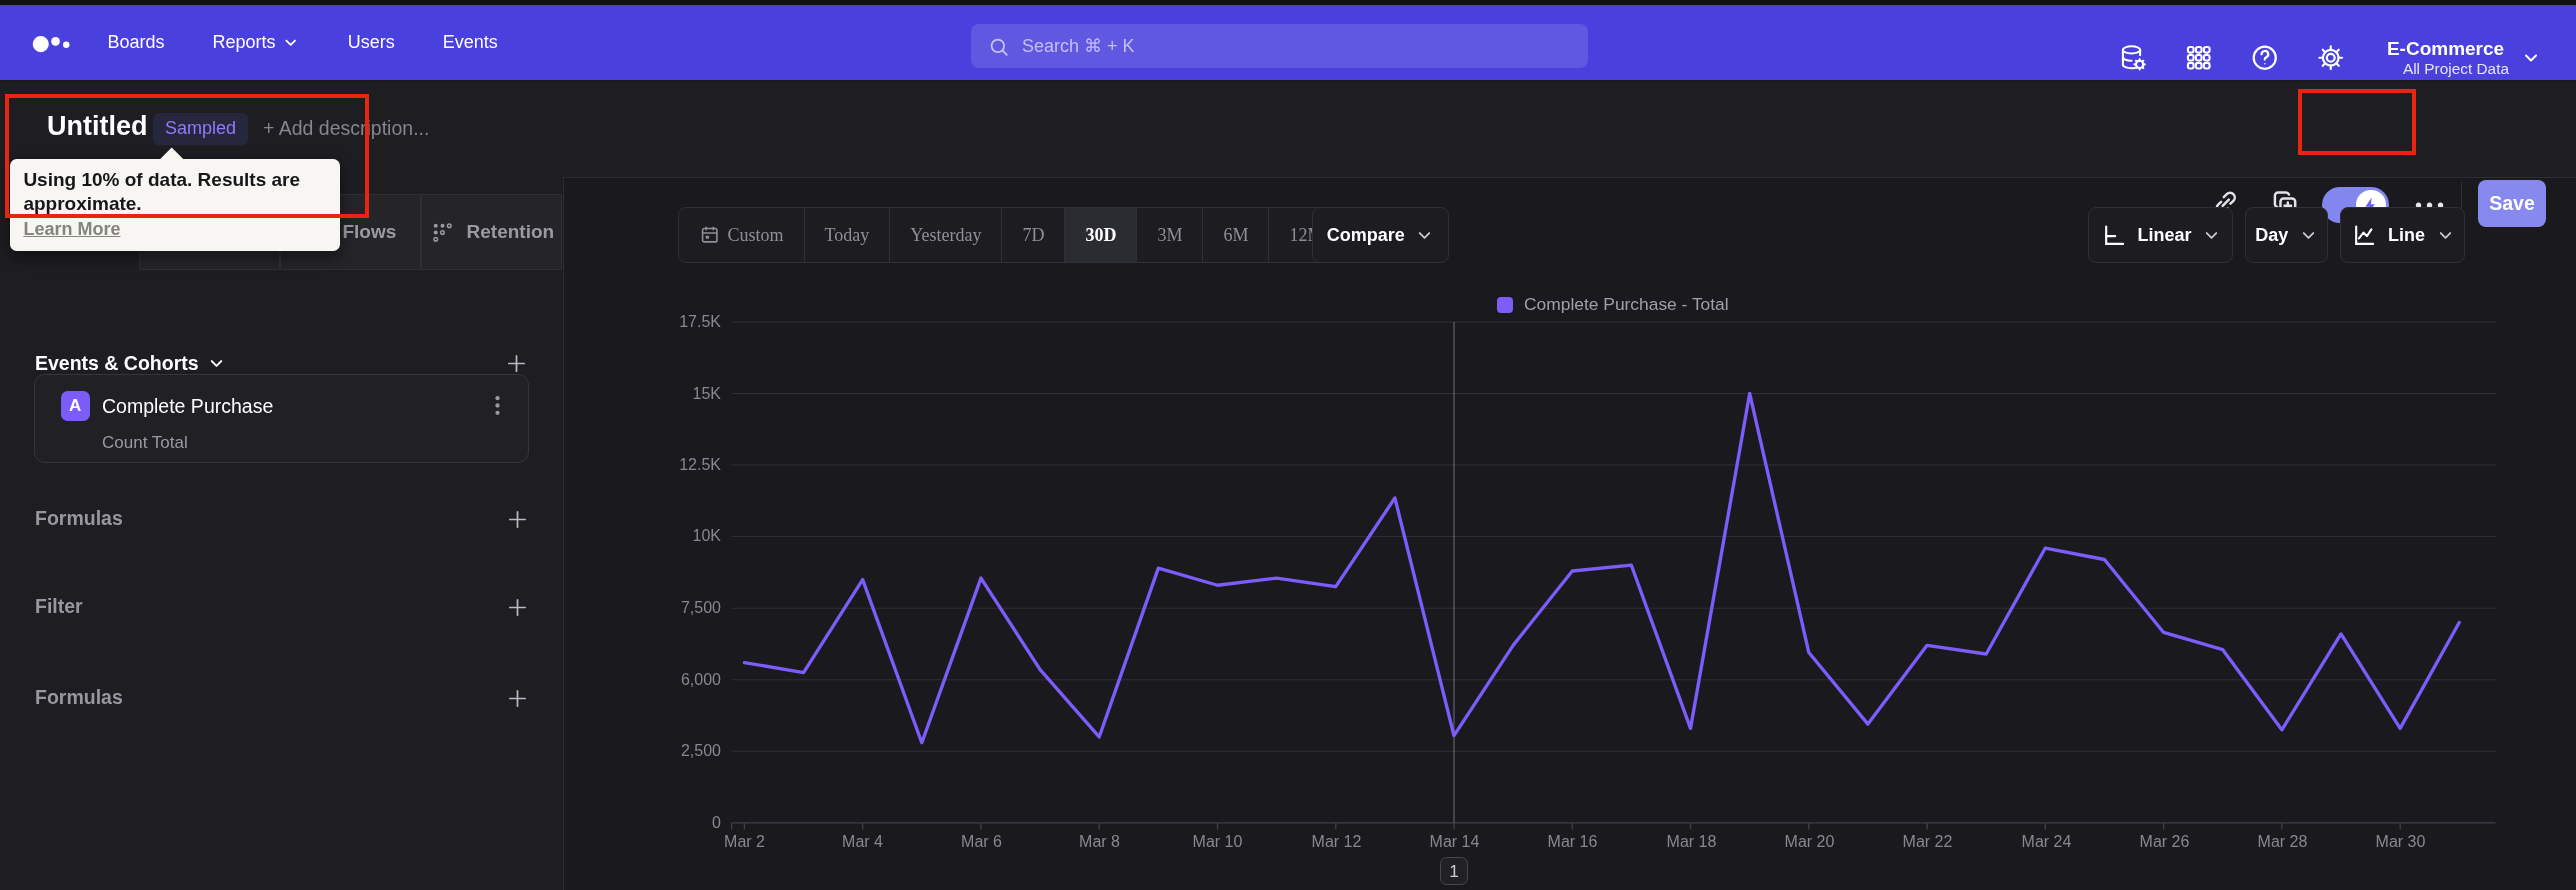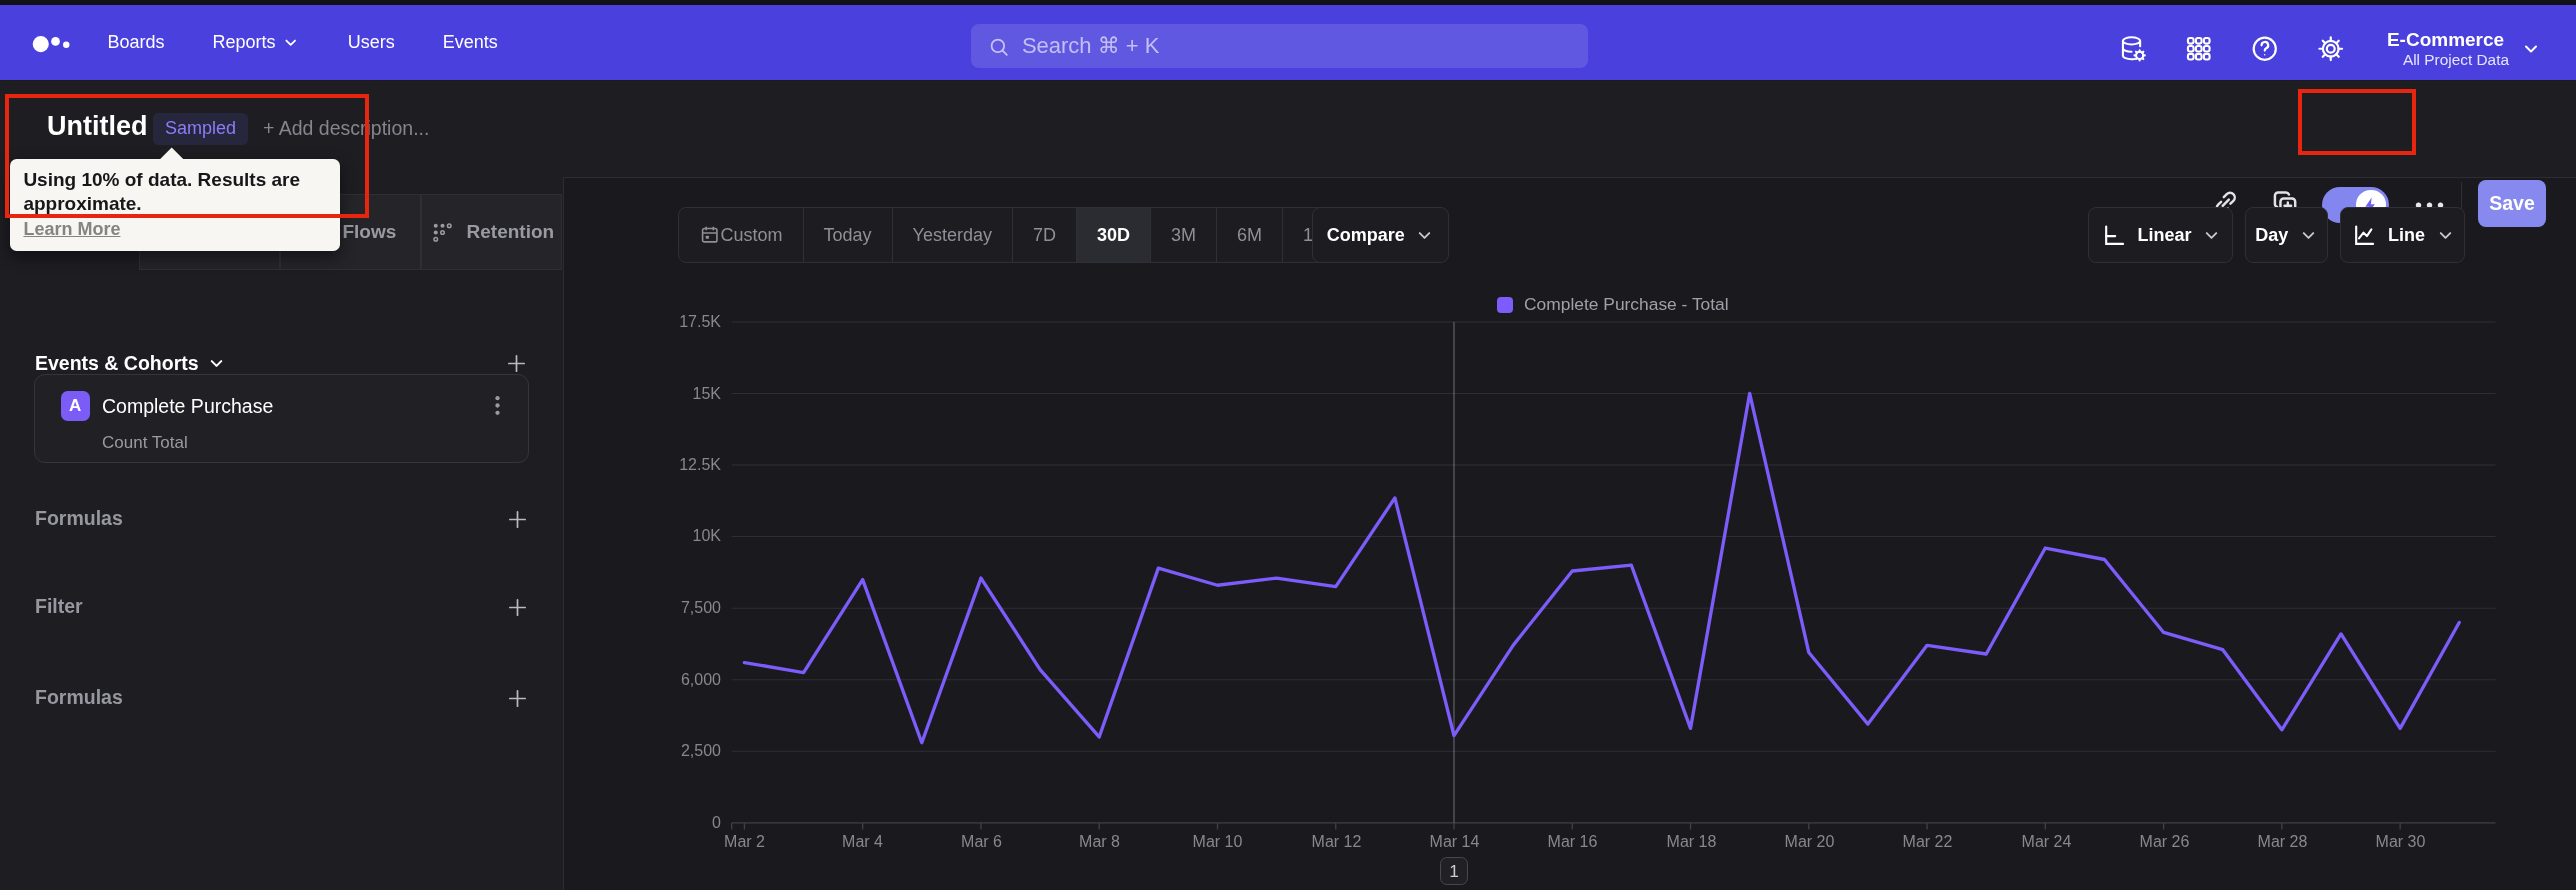--- a/index.html
+++ b/index.html
@@ -11,22 +11,22 @@
 
   
   .topnav{position:absolute;left:0;top:5.4px;width:2576px;height:75px;background:#4a40dd;display:flex;align-items:center;}
   .logo{margin-left:29.5px;width:47px;height:29.5px;flex:0 0 auto;}
   #nav-items{display:flex;align-items:center;gap:48px;margin-left:31px;}
   .nav-item{display:flex;align-items:center;gap:6.7px;color:#ffffff;font-size:18px;font-weight:500;cursor:pointer;}
   .nav-item .chev{width:17.4px;height:17.4px;}
   .searchbox{position:absolute;left:971px;top:19px;width:617px;height:44px;border-radius:8px;
     background:rgba(255,255,255,0.13);display:flex;align-items:center;padding-left:17.4px;box-sizing:border-box;}
   .searchbox svg{width:21.5px;height:21.5px;}
-  .search-ph{margin-left:12px;color:#c3bff2;font-size:22px;}
-  .nav-right{position:absolute;right:35px;top:6px;height:75px;display:flex;align-items:center;gap:35px;}
+  .search-ph{margin-left:12px;color:#c3bff2;font-size:18px;}
+  .nav-right{position:absolute;right:35px;top:15px;height:75px;display:flex;align-items:center;gap:35px;}
   .nav-icon{width:31px;height:31px;display:flex;align-items:center;justify-content:center;cursor:pointer;}
   .nav-icon svg{width:29.5px;height:29.5px;}
   .project{display:flex;align-items:center;gap:12px;cursor:pointer;margin-left:5.4px;}
   .project-name{color:#fff;font-size:19px;font-weight:700;line-height:21.5px;}
   .project-scope{color:#e7e5fb;font-size:15.4px;line-height:19px;margin-left:16px;}
   .project .chev{width:20px;height:20px;}
 
   
   .rheader{position:absolute;left:0;top:81px;width:2576px;height:97px;background:#1d1d22;border-bottom:1.3px solid #2c2c32;box-sizing:border-box;}
   .rtitle{position:absolute;left:47px;top:29.5px;color:#ffffff;font-size:27px;font-weight:700;}
@@ -74,22 +74,22 @@
     color:#fff;font-size:17px;font-weight:700;display:flex;align-items:center;justify-content:center;}
   .ec-name{position:absolute;left:67px;top:20px;color:#ffffff;font-size:19.5px;font-weight:500;}
   .ec-kebab{position:absolute;right:17.4px;top:17.4px;width:27px;height:27px;cursor:pointer;}
   .ec-metric{position:absolute;left:67px;top:58px;color:#9a9aa2;font-size:17px;}
   .builder-row{position:absolute;left:0;width:564px;height:38px;text-align:center;}
   .builder-row .lbl{position:absolute;left:35px;top:5.4px;color:#97979f;font-size:19.5px;font-weight:600;}
 
   
   .seg-group{position:absolute;left:678px;top:207px;height:56px;display:flex;border:1.3px solid #2f2f35;border-radius:8px;
     box-sizing:border-box;overflow:hidden;background:#1c1c21;}
-  .seg{display:flex;align-items:center;justify-content:space-between;gap:0;padding:0 20px;color:#8f8f97;font-size:18px;
-    font-weight:500;border-right:1.3px solid #2f2f35;cursor:pointer;white-space:nowrap;}
+  .seg{display:flex;align-items:center;justify-content:space-between;gap:7px;padding:0 20px;color:#8f8f97;font-size:18px;
+    font-weight:500;border-right:1.3px solid #2f2f35;cursor:pointer;white-space:nowrap;font-family:Liberation Serif, serif;}
   .seg:last-child{border-right:none;}
   .seg.active{background:#2b2b32;color:#ffffff;font-weight:700;}
   .seg svg{width:21.5px;height:21.5px;}
   .btn{position:absolute;height:56px;border:1.3px solid #2f2f35;border-radius:8px;box-sizing:border-box;background:#1c1c21;
     display:flex;align-items:center;justify-content:center;gap:10.7px;color:#ffffff;font-size:18px;font-weight:600;cursor:pointer;}
   .btn .chev{width:19px;height:19px;}
   .btn svg.bicon{width:27px;height:27px;}
   #compare-btn{left:1312px;top:207px;width:137px;}
   #scale-btn{left:2088px;top:207px;width:145px;}
   #gran-btn{left:2245px;top:207px;width:83px;}

